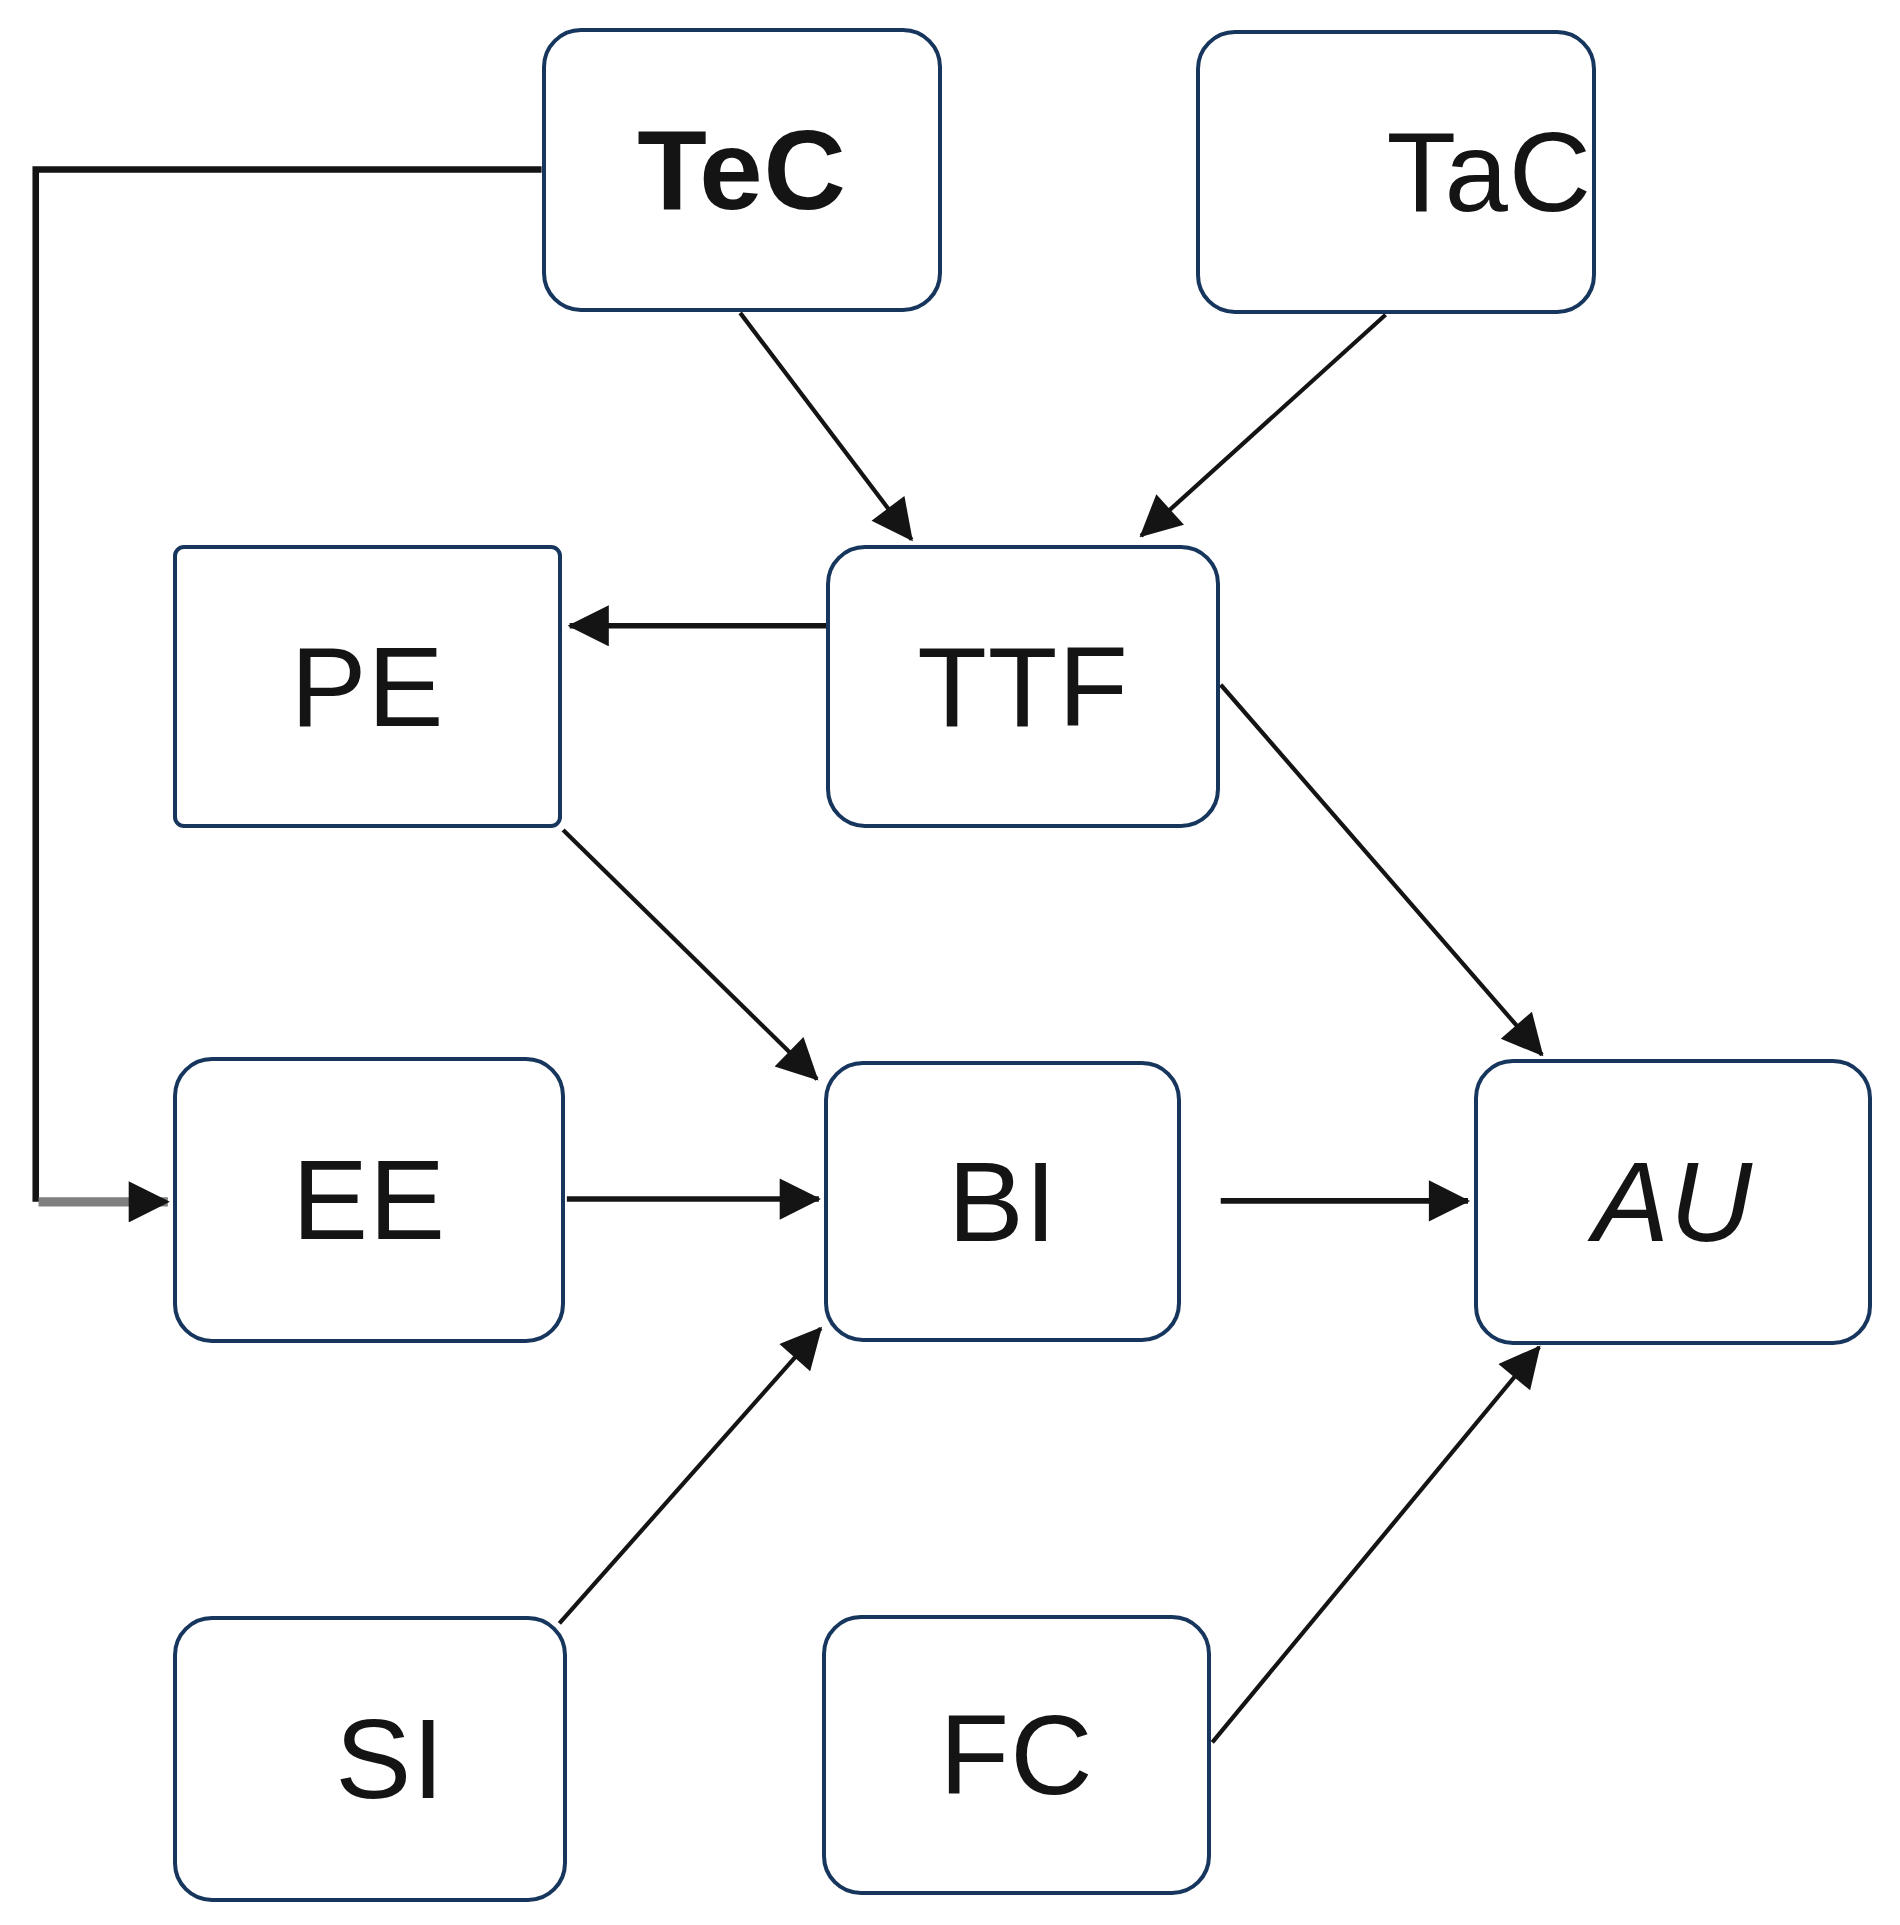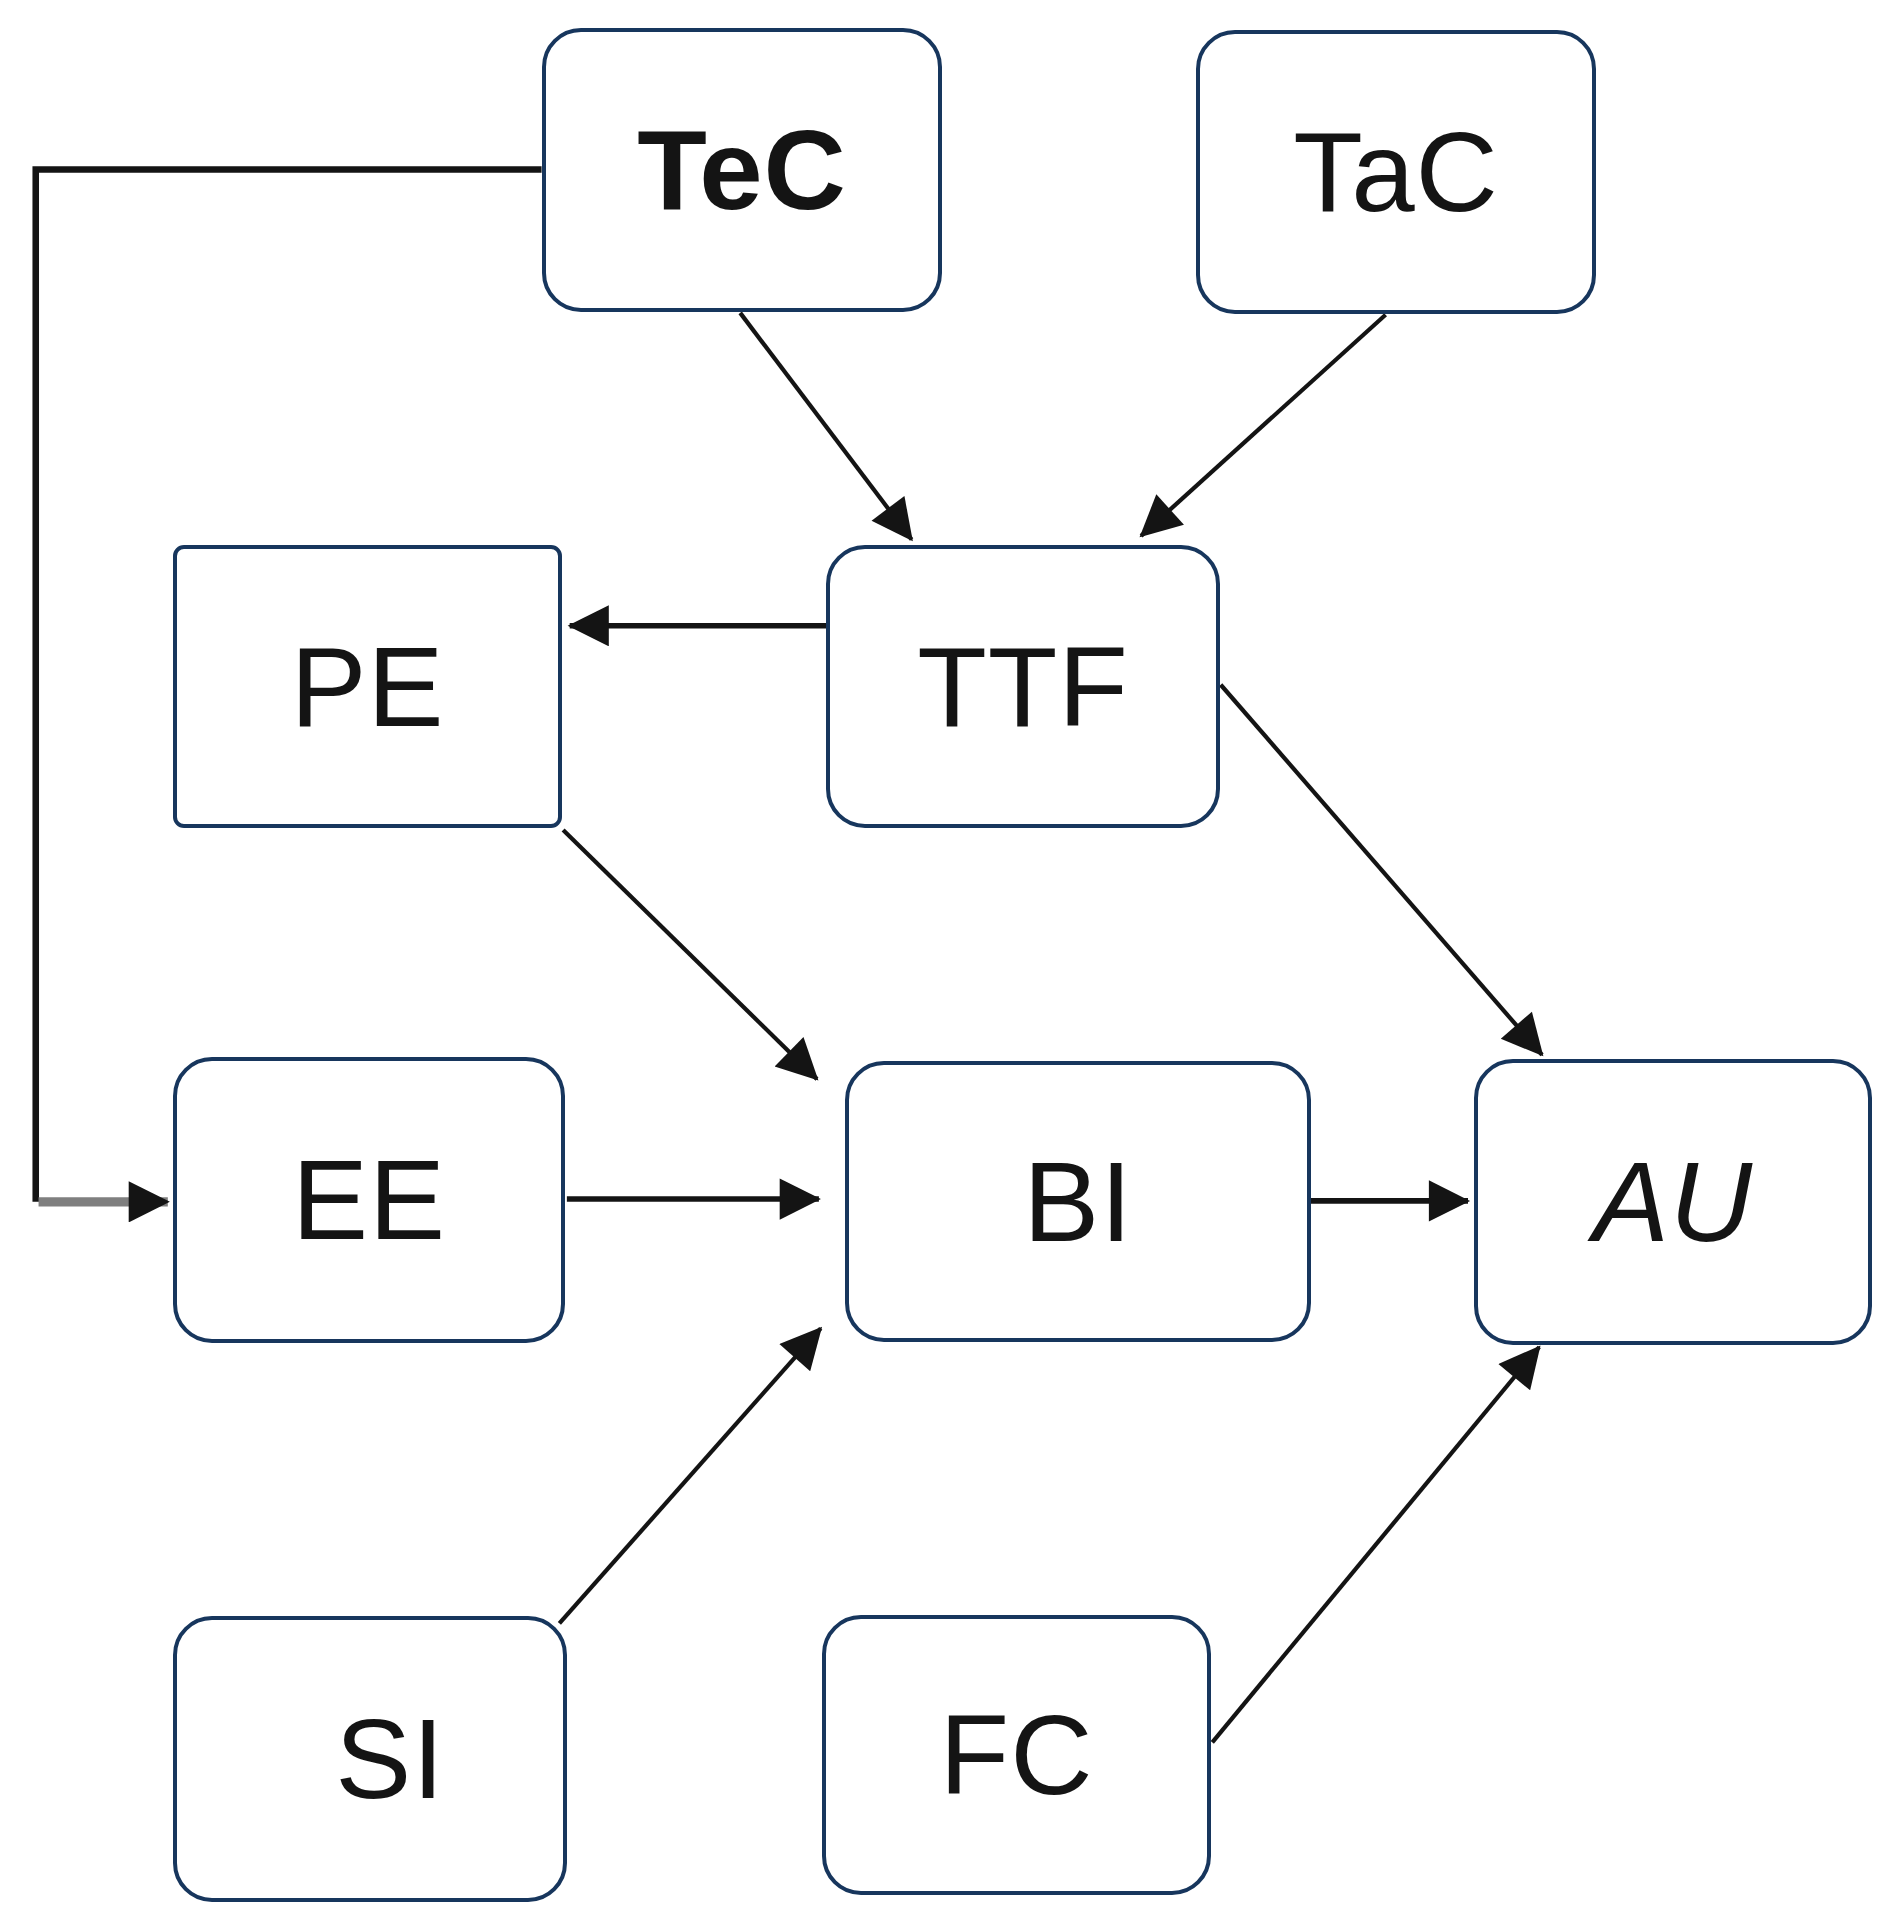--- a/index.html
+++ b/index.html
@@ -51,25 +51,25 @@
     display: flex;
     align-items: center;
     justify-content: center;
     color: var(--node-text);
     font-size: 114px;
     line-height: 1;
     letter-spacing: 0.9px;
   }
   
   .node-tec { left: 542px;  top: 28px;   width: 400px; height: 284px; font-weight: bold; }
-  .node-tac { left: 1196px; top: 30px;   width: 400px; height: 284px; }
+  .node-tac { left: 1196px; top: 30px;   width: 400px; height: 284px; justify-content: flex-end; }
   .node-pe  { left: 173px;  top: 545px;  width: 389px; height: 283px; border-radius: 11px; }
   .node-ttf { left: 826px;  top: 545px;  width: 394px; height: 283px; }
   .node-ee  { left: 173px;  top: 1057px; width: 392px; height: 286px; }
-  .node-bi  { left: 824px;  top: 1061px; width: 466px; height: 281px; margin-left: 21px; }
+  .node-bi  { left: 824px;  top: 1061px; width: 357px; height: 281px; }
   .node-au  { left: 1474px; top: 1059px; width: 398px; height: 286px; font-style: italic; }
   .node-si  { left: 173px;  top: 1616px; width: 394px; height: 286px; padding-left: 40px; }
   .node-fc  { left: 822px;  top: 1615px; width: 389px; height: 280px; }
 </style>
 </head>
 <body>
 
 <div class="canvas">
 
   <svg class="edges" width="1900" height="1925" viewBox="0 0 2028 2055">

